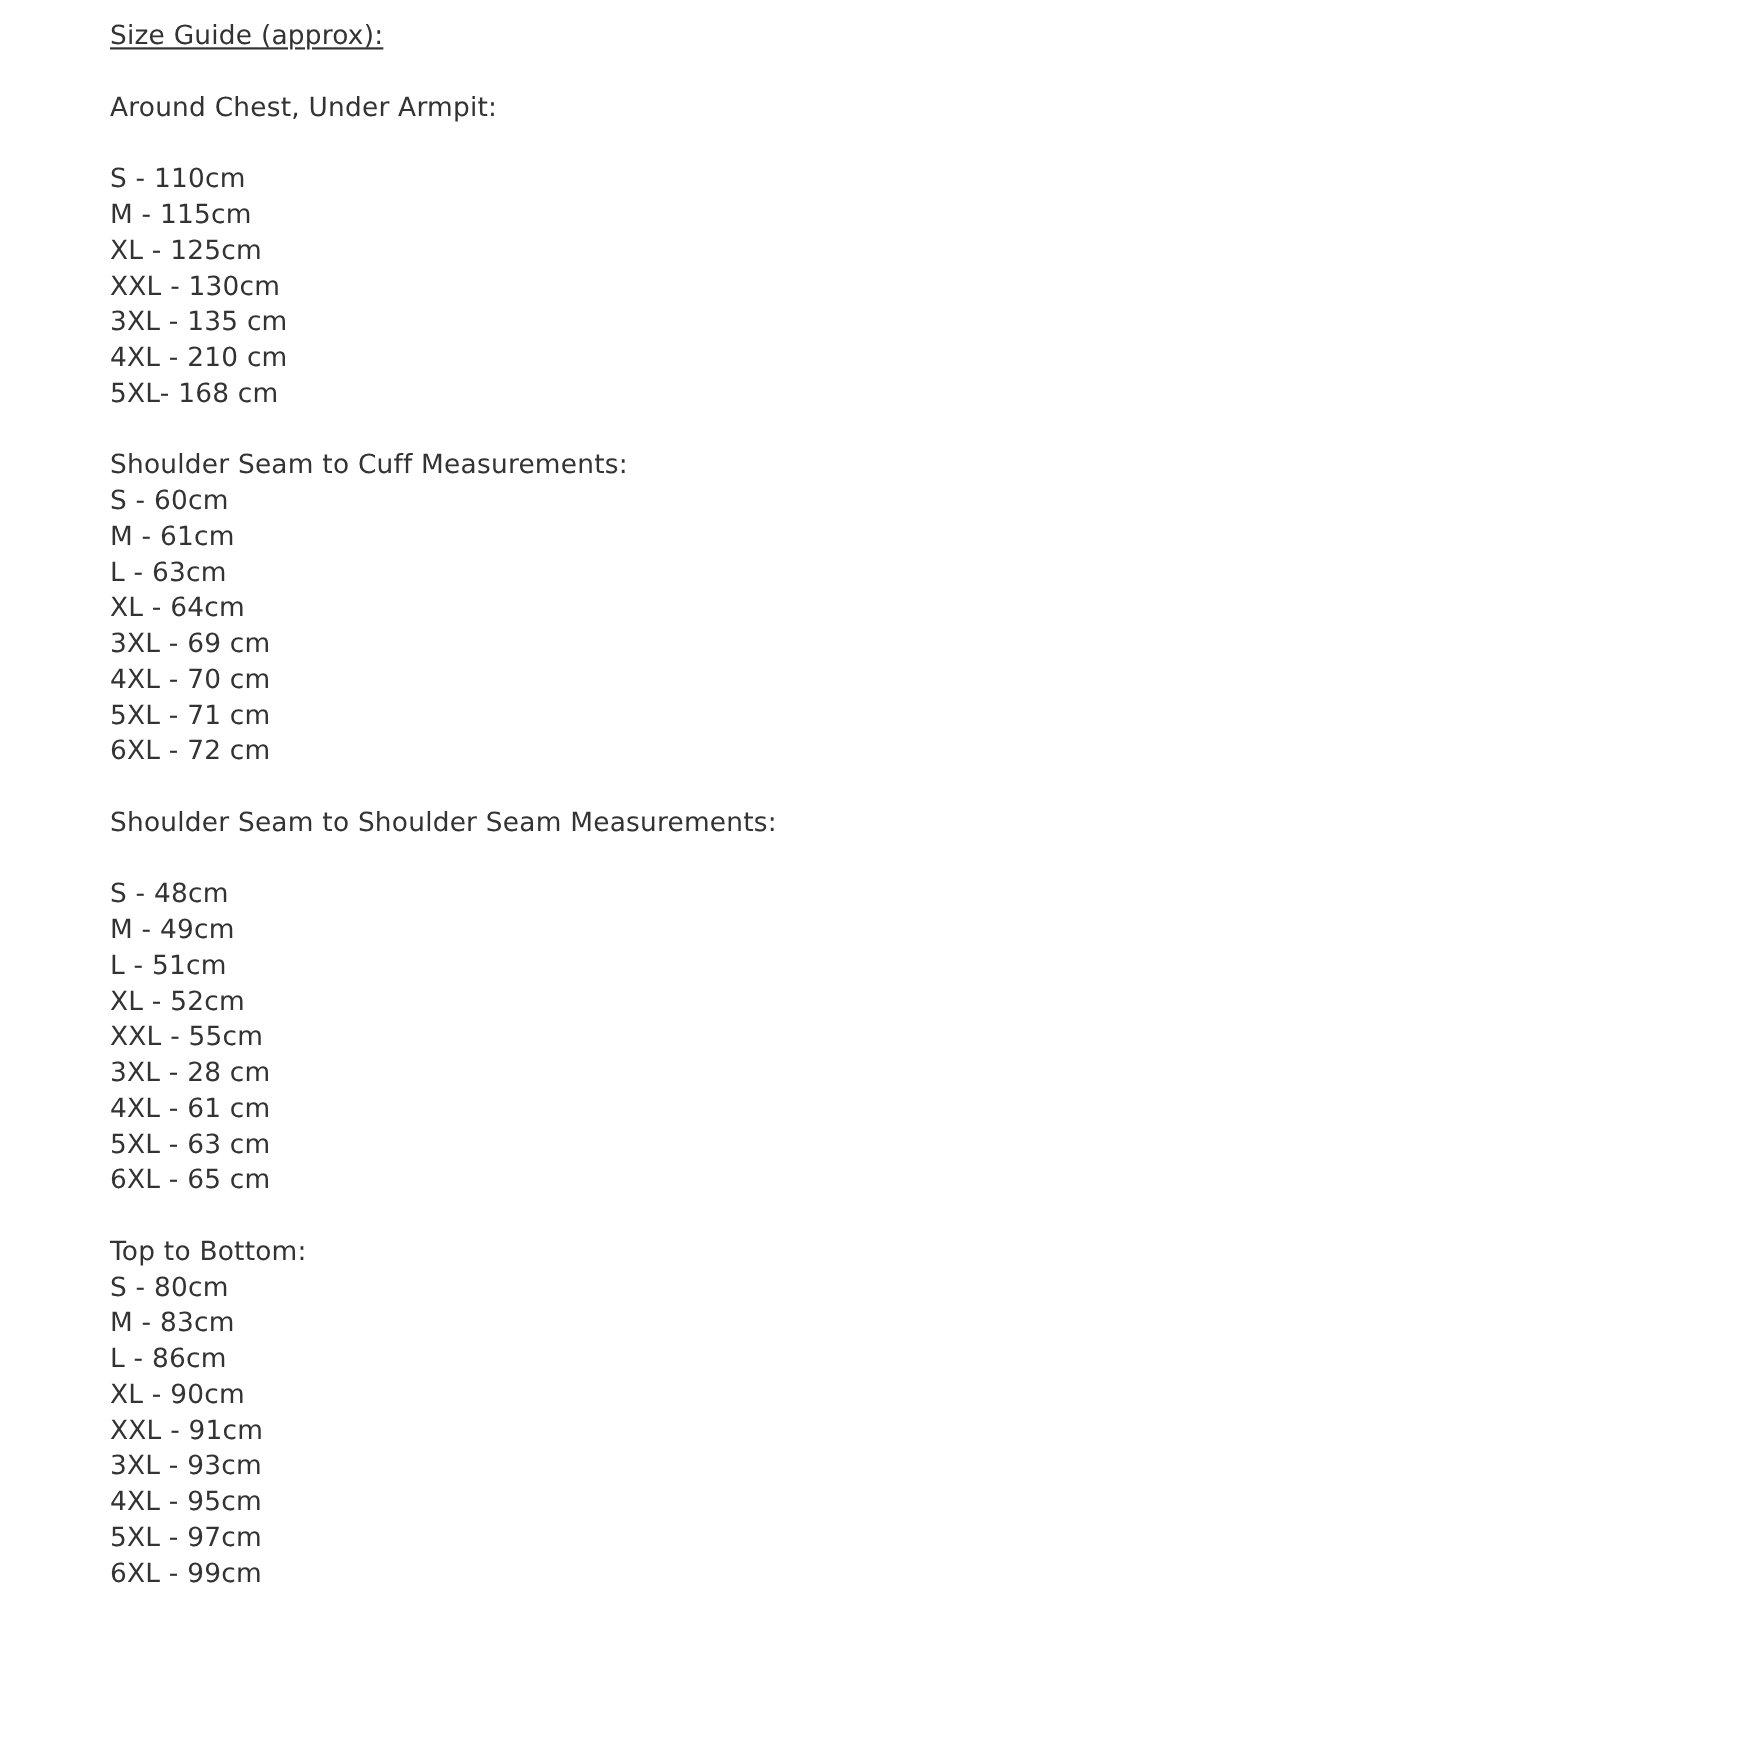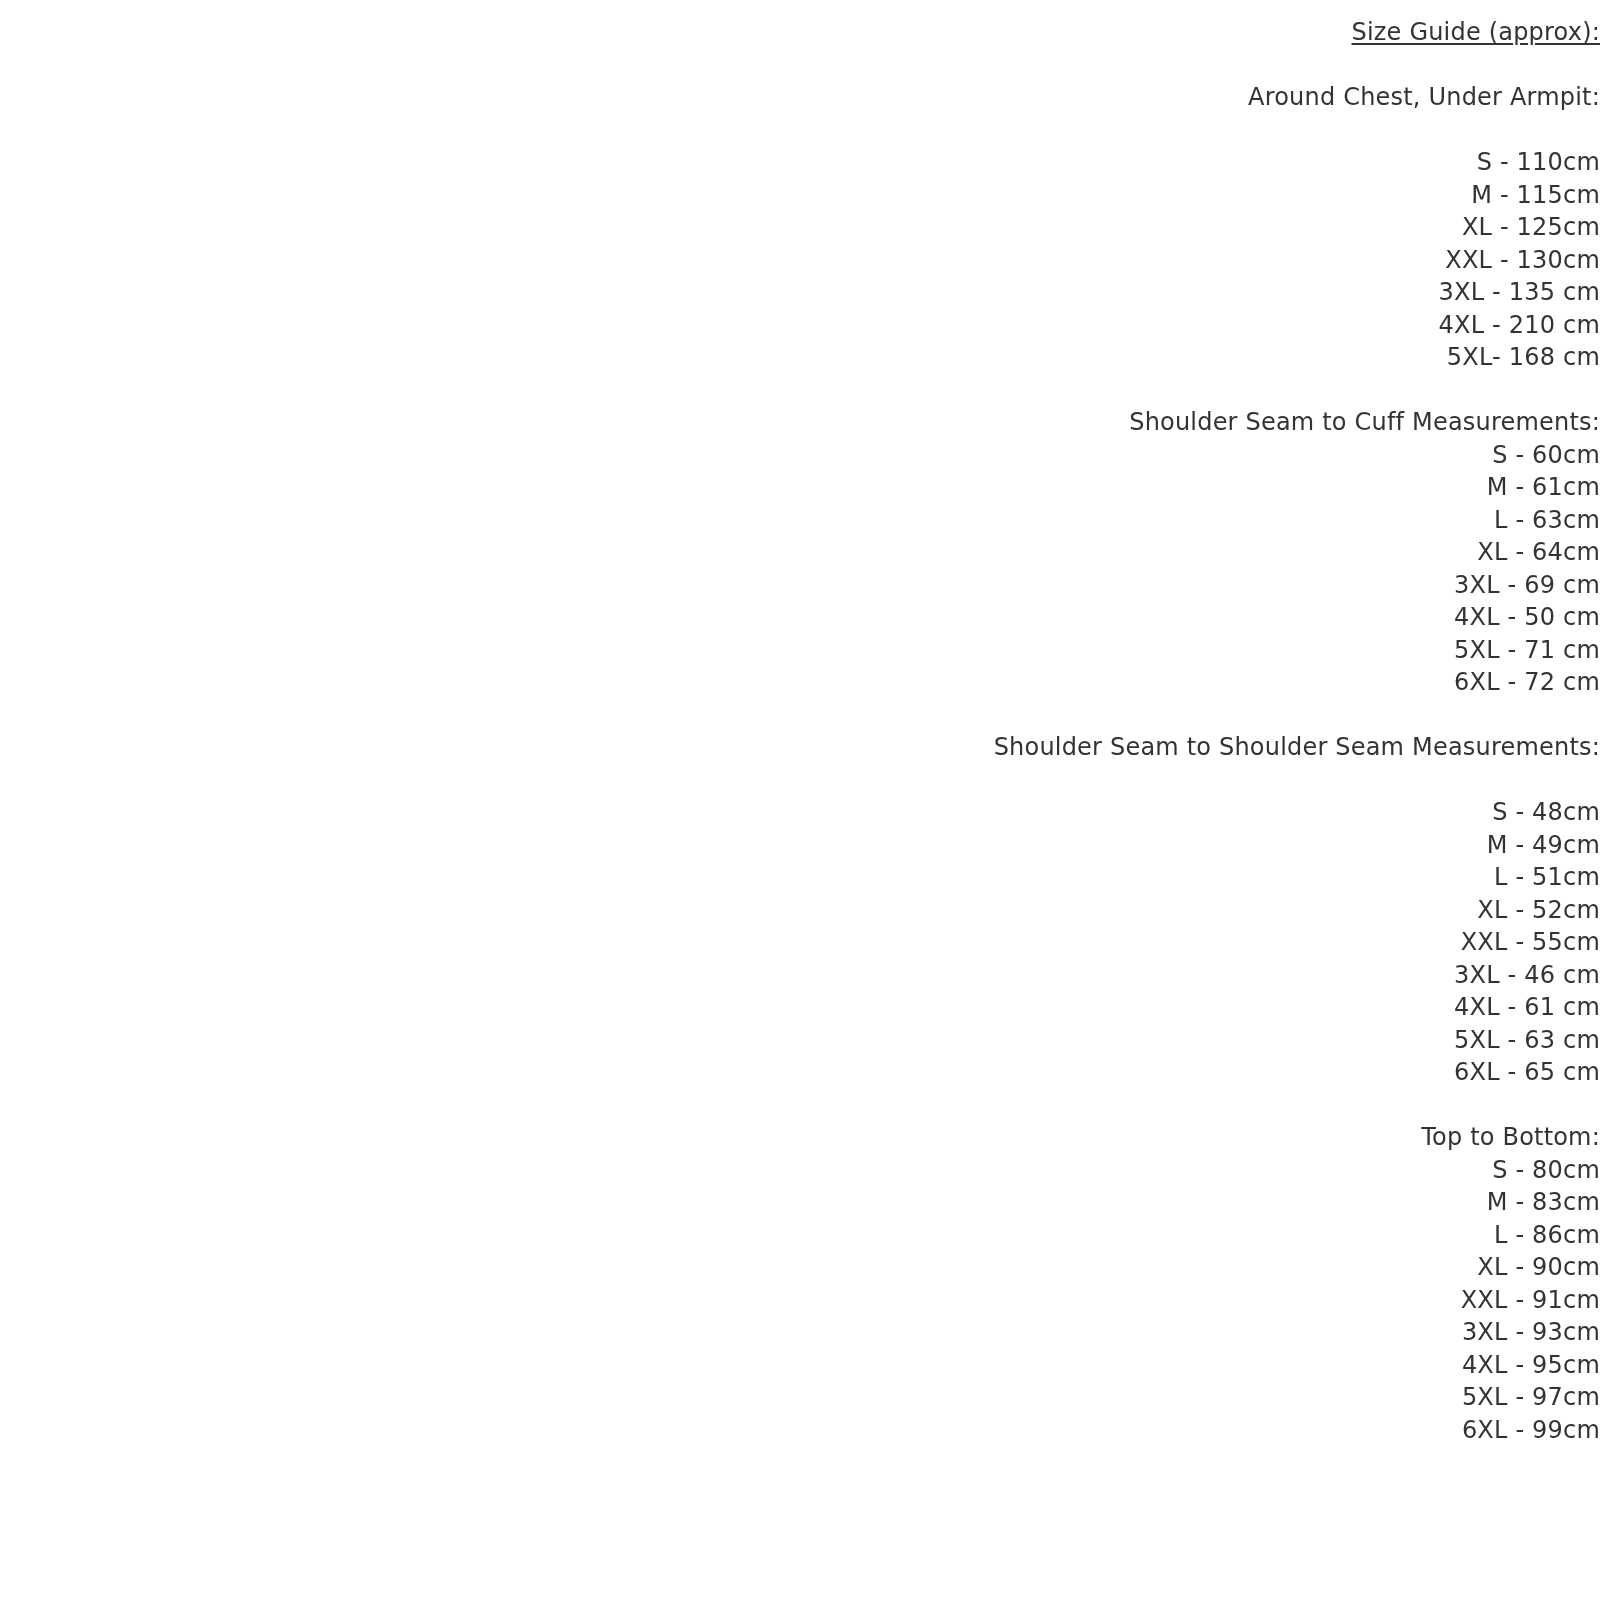--- a/index.html
+++ b/index.html
@@ -14,21 +14,21 @@
   body {
     font-family: "DejaVu Sans", "Liberation Sans", sans-serif;
     color: #333333;
   }
 
   .doc {
     width: 100%;
     padding-top: 16px;
     
     padding-left: 100px;
-    text-align: right;
+    text-align: left;
   }
 
   .line {
     font-size: 24px;
     line-height: 32.5px;
     letter-spacing: 0.2px;
     white-space: pre;
   }
 
   .title {
@@ -61,35 +61,35 @@
   </div>
   <div class="spacer"></div>
 
   <div class="section">
     <div class="line heading">Shoulder Seam to Cuff Measurements:</div>
     <div class="line">S - 60cm</div>
     <div class="line">M - 61cm</div>
     <div class="line">L - 63cm</div>
     <div class="line">XL - 64cm</div>
     <div class="line">3XL - 69 cm</div>
-    <div class="line">4XL - 50 cm</div>
+    <div class="line">4XL - 70 cm</div>
     <div class="line">5XL - 71 cm</div>
     <div class="line">6XL - 72 cm</div>
   </div>
   <div class="spacer"></div>
 
   <div class="section">
     <div class="line heading">Shoulder Seam to Shoulder Seam Measurements:</div>
     <div class="spacer"></div>
     <div class="line">S - 48cm</div>
     <div class="line">M - 49cm</div>
     <div class="line">L - 51cm</div>
     <div class="line">XL - 52cm</div>
     <div class="line">XXL - 55cm</div>
-    <div class="line">3XL - 46 cm</div>
+    <div class="line">3XL - 28 cm</div>
     <div class="line">4XL - 61 cm</div>
     <div class="line">5XL - 63 cm</div>
     <div class="line">6XL - 65 cm</div>
   </div>
   <div class="spacer"></div>
 
   <div class="section">
     <div class="line heading">Top to Bottom:</div>
     <div class="line">S - 80cm</div>
     <div class="line">M - 83cm</div>

